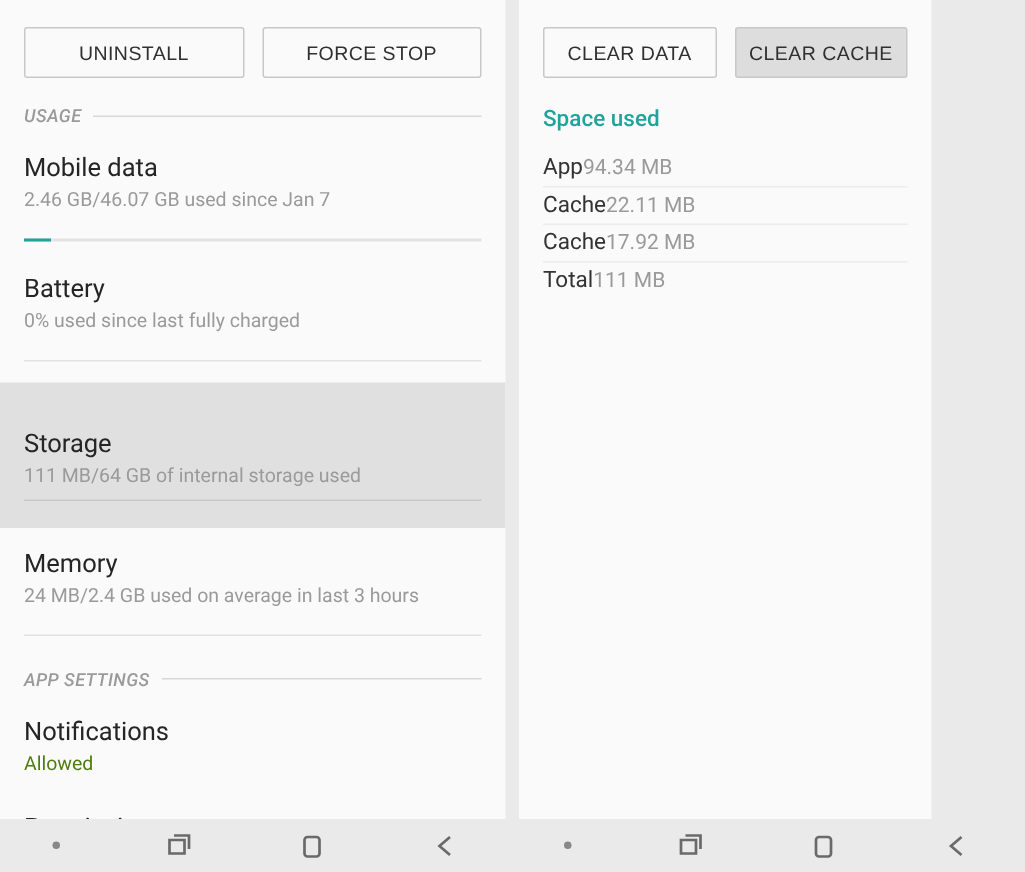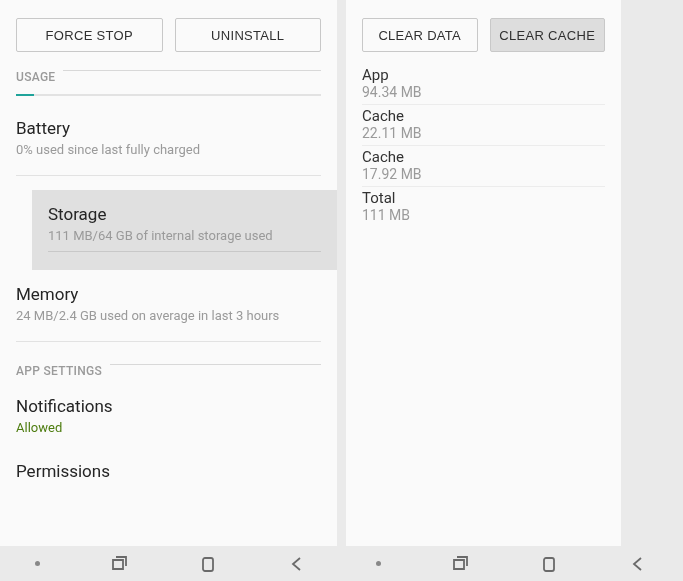--- a/index.html
+++ b/index.html
@@ -32,22 +32,24 @@
       font-size: 13px;
       font-weight: 500;
       color: #303030;
       letter-spacing: 0.3px;
       cursor: pointer;
       border-radius: 2px;
     }
     .btn.filled { background: #ddd; }
     .section-header {
       display: flex;
+      align-items: center;
       padding: 4px 16px;
       margin-top: 2px;
+      font-style: italic;
     }
     .section-header-text {
       font-size: 12px;
       color: #9a9a9a;
       font-weight: 500;
       letter-spacing: 0.3px;
     }
     .section-header-line {
       flex: 1;
       height: 1px;
@@ -82,39 +84,36 @@
     }
     .progress-fill {
       position: absolute;
       left: 0; top: 0;
       height: 100%;
       width: 6%;
       background: #1fa39a;
     }
     .highlighted {
       background: #e0e0e0;
-      padding: 14px 16px 18px;
+      padding: 31px 16px 18px;
       margin-top: 14px;
-      margin-left: 32px;
     }
     .highlighted .item-divider { margin: 6px 0 0; background: #c8c8c8; }
     .space-used-label {
       color: #1fa39a;
       font-size: 15px;
       font-weight: 500;
       padding: 6px 16px 12px;
     }
     .kv-list { padding: 0 16px; }
     .kv-row {
       display: flex;
-      justify-content: space-between;
       align-items: baseline;
       padding: 2px 0 4px;
       border-bottom: 1px solid #ececec;
-      flex-direction: column;
     }
     .kv-row:last-child { border-bottom: none; }
     .kv-key { font-size: 15px; color: #333; }
     .kv-val { font-size: 14px; color: #9a9a9a; }
     .navbar {
       position: absolute;
       bottom: 0;
       left: 0;
       width: 683px;
       height: 35px;
@@ -128,29 +127,33 @@
       align-items: center;
     }
     .nav-icon { fill: none; stroke: #6a6a6a; stroke-width: 1.8; }
     .nav-dot { width: 5px; height: 5px; background: #888; border-radius: 50%; }
   </style>
 </head>
 <body>
 
 <div class="panel panel-left">
   <div class="btn-row">
+    <button class="btn">UNINSTALL</button>
     <button class="btn">FORCE STOP</button>
-    <button class="btn">UNINSTALL</button>
   </div>
 
   <div class="section-header">
     <span class="section-header-text">USAGE</span>
     <span class="section-header-line"></span>
   </div>
 
+  <div class="item">
+    <div class="item-title">Mobile data</div>
+    <div class="item-sub">2.46 GB/46.07 GB used since Jan 7</div>
+  </div>
   <div class="progress">
       <div class="progress-fill"></div>
     </div>
 
   <div class="item" style="padding-top:22px;">
     <div class="item-title">Battery</div>
     <div class="item-sub">0% used since last fully charged</div>
   </div>
   <div class="item-divider"></div>
 
@@ -181,20 +184,21 @@
 
   </div>
 </div>
 
 <div class="panel panel-right">
   <div class="btn-row">
     <button class="btn">CLEAR DATA</button>
     <button class="btn filled">CLEAR CACHE</button>
   </div>
 
+  <div class="space-used-label">Space used</div>
 
   <div class="kv-list">
     <div class="kv-row">
       <span class="kv-key">App</span>
       <span class="kv-val">94.34 MB</span>
     </div>
     <div class="kv-row">
       <span class="kv-key">Cache</span>
       <span class="kv-val">22.11 MB</span>
     </div>

